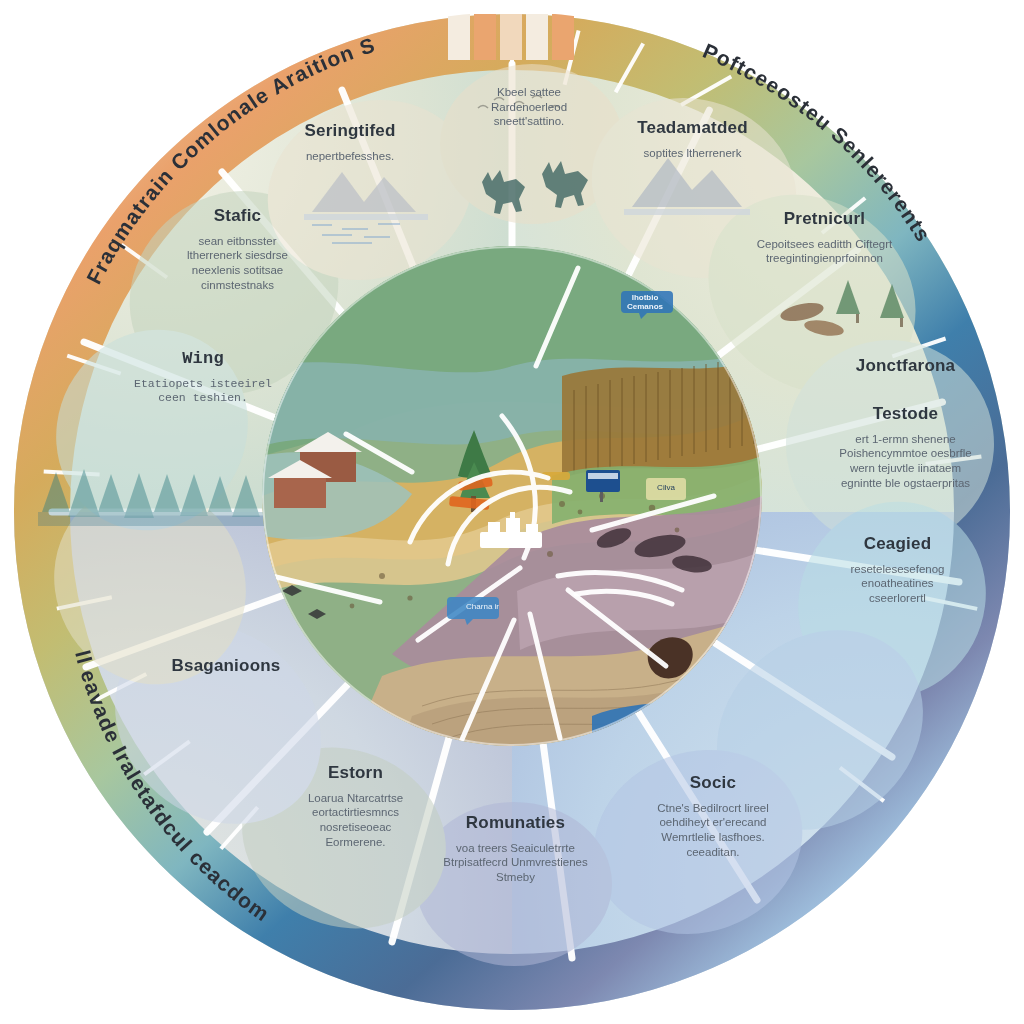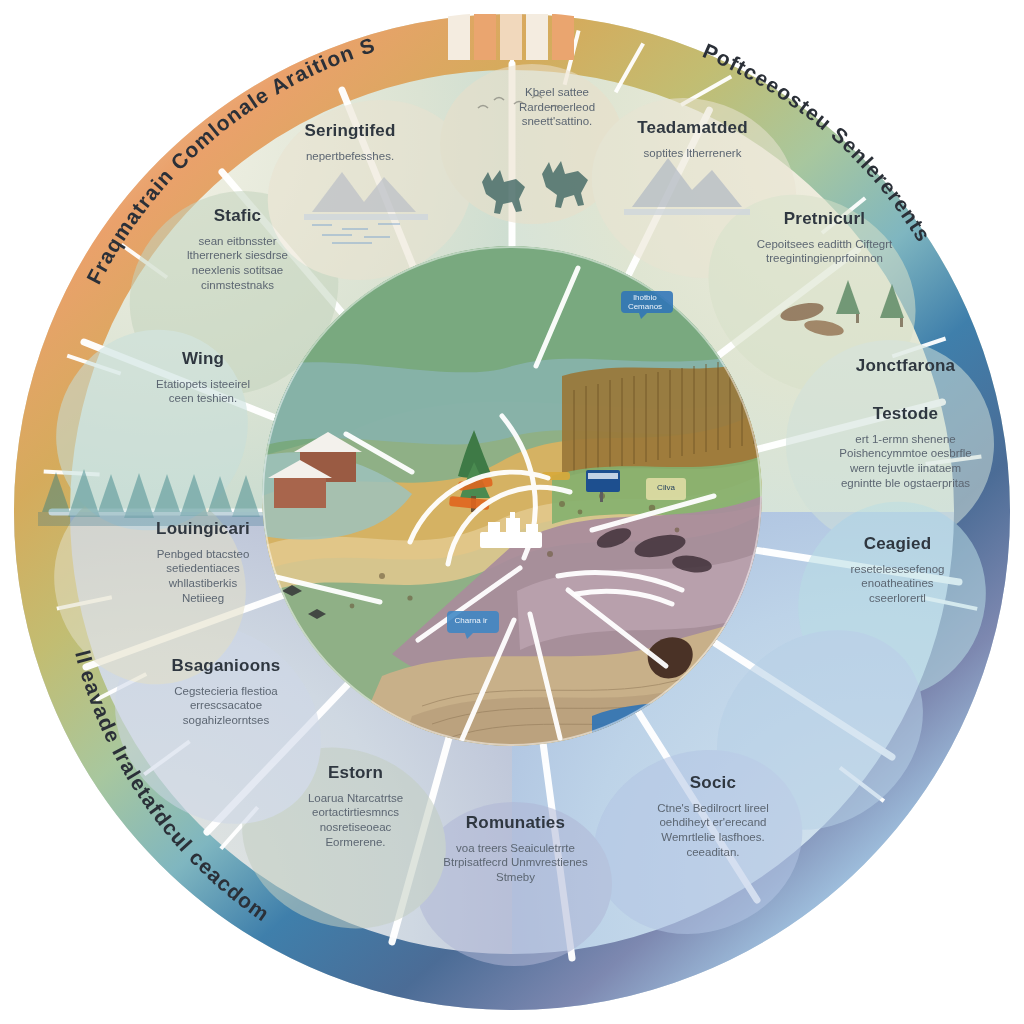--- a/index.html
+++ b/index.html
@@ -346,31 +346,31 @@
           <line x1="198" y1="498" x2="252" y2="374"></line>
           <line x1="298" y1="492" x2="268" y2="368"></line>
           <line x1="404" y1="420" x2="306" y2="344"></line>
           <line x1="452" y1="250" x2="330" y2="284"></line>
         </g>
       </g>
       <circle cx="250" cy="250" r="249" fill="none" stroke="#ffffff" stroke-width="2" opacity=".5"></circle>
     </svg>
   </div>
 
-  <div class="pill" style="left:617px;top:289px;width:56px;">
+  <div class="pill" style="left:617px;top:289px;width:56px;font-weight:bold;">
     <svg width="56" height="30" viewBox="0 0 56 30" xmlns="http://www.w3.org/2000/svg">
       <path d="M4,2 h48 q4,0 4,4 v14 q0,4 -4,4 h-22 l-6,6 l-2,-6 h-14 q-4,0 -4,-4 v-14 q0,-4 4,-4 z" fill="#2f74b8" opacity=".88"></path>
     </svg>
     <div style="position:absolute;left:0;top:4px;width:56px;">
       <div>lhotbio</div>
       <div>Cemanos</div>
     </div>
   </div>
 
-  <div class="pill" style="left:443px;top:609px;width:56px;">
+  <div class="pill" style="left:443px;top:595px;width:56px;text-align:right;">
     <svg width="56" height="30" viewBox="0 0 56 30" xmlns="http://www.w3.org/2000/svg">
       <path d="M4,2 h48 q4,0 4,4 v14 q0,4 -4,4 h-22 l-6,6 l-2,-6 h-14 q-4,0 -4,-4 v-14 q0,-4 4,-4 z" fill="#3d86c4" opacity=".88"></path>
     </svg>
     <div style="position:absolute;left:0;top:7px;width:56px;">
       <div>Charna ir</div>
     </div>
   </div>
 
   <div class="pill dark" style="left:646px;top:478px;width:20px;">
     <svg width="40" height="22" viewBox="0 0 40 22" xmlns="http://www.w3.org/2000/svg">
@@ -391,21 +391,21 @@
     </div>
   </div>
 
   <div class="seg" style="left:250px;top:120px;width:200px;">
     <div class="h">Seringtifed</div>
     <div class="b">
       <div>nepertbefesshes.</div>
     </div>
   </div>
 
-  <div class="seg" style="left:472px;top:85px;width:170px;">
+  <div class="seg" style="left:444px;top:85px;width:170px;">
     <div class="b">
       <div>Kbeel sattee</div>
         <div>Rardenoerleod</div>
       <div>sneett'sattino.</div>
     </div>
   </div>
 
   <div class="seg" style="left:590px;top:117px;width:205px;">
     <div class="h">Teadamatded</div>
     <div class="b">
@@ -466,38 +466,24 @@
     <div class="b">
       <div>Loarua Ntarcatrtse</div>
         <div>eortactirtiesmncs</div>
       <div>nosretiseoeac</div>
         <div>Eormerene.</div>
     </div>
   </div>
 
   <div class="seg" style="left:112px;top:655px;width:228px;">
     <div class="h">Bsaganioons</div>
-    <div class="b">
-      <div>Cegstecieria flestioa</div>
-        <div>errescsacatoe</div>
-      <div>sogahizleorntses</div>
-    </div>
-  </div>
-
-  <div class="seg" style="left:92px;top:518px;width:222px;">
-    <div class="h">Louingicari</div>
-    <div class="b">
-      <div>Penbged btacsteo</div>
-        <div>setiedentiaces</div>
-      <div>whllastiberkis</div>
-        <div>Netiieeg</div>
-    </div>
-  </div>
-
-  <div class="seg" style="left:92px;top:348px;width:222px;">
+  </div>
+
+
+  <div class="seg" style="left:92px;top:348px;width:222px;font-family:Liberation Mono, monospace;">
     <div class="h">Wing</div>
     <div class="b">
       <div>Etatiopets isteeirel</div>
         <div>ceen teshien.</div>
     </div>
   </div>
 
 </div>
 
 </body></html>

